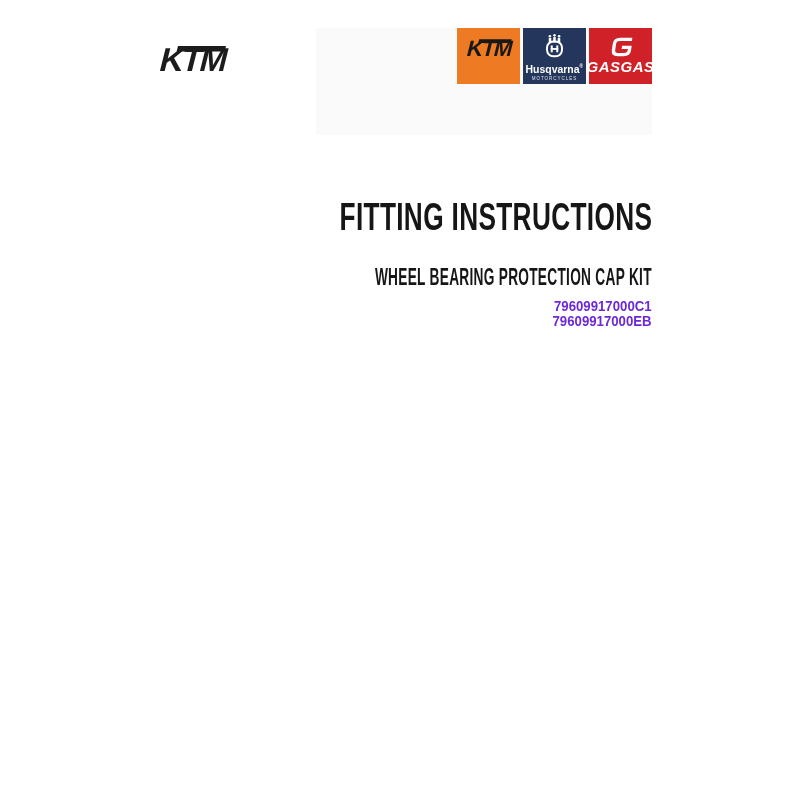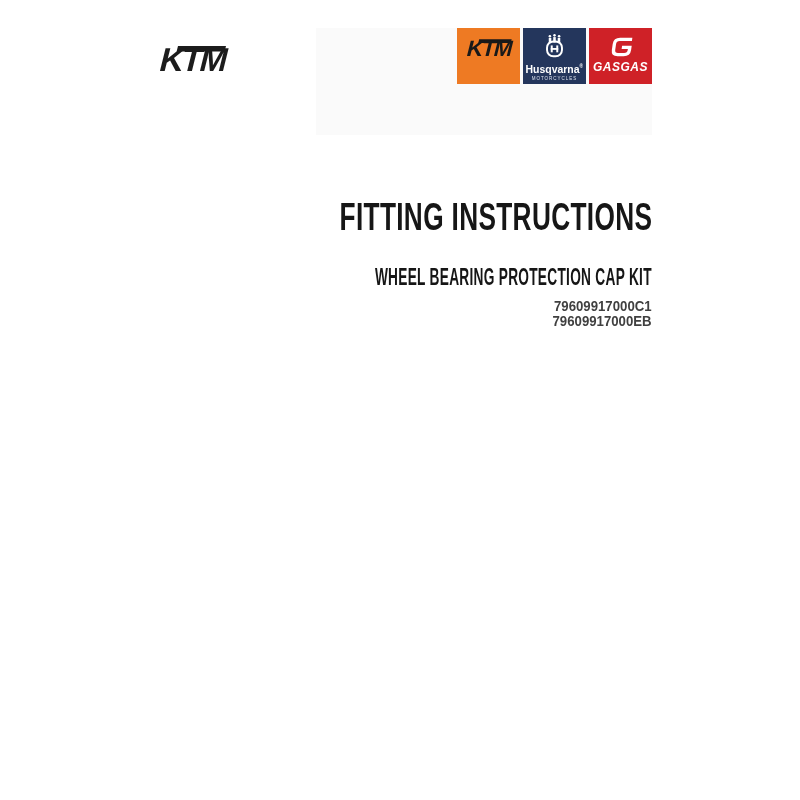--- a/index.html
+++ b/index.html
@@ -24,26 +24,26 @@
 
   .crown{margin-top:5px;width:23px;height:26px;overflow:visible}
   .crown .f{fill:#ffffff}
   .crown .o{fill:none;stroke:#ffffff;stroke-width:3.4}
   .husq-name{color:#ffffff;font-size:11px;font-weight:700;line-height:11px;margin-top:2px;white-space:nowrap;transform:scaleX(.95)}
   .husq-name .tm{font-size:5px;vertical-align:super}
   .husq-sub{color:#dfe4ee;font-size:4.5px;letter-spacing:1px;line-height:5px;margin-top:1px;white-space:nowrap}
 
   .gmark{margin-top:8px;width:30px;height:22px;overflow:visible}
   .gmark path{fill:none;stroke:#ffffff;stroke-width:5.5;stroke-linejoin:miter}
-  .gg-name{color:#ffffff;font-size:12px;line-height:12px;font-weight:700;font-style:italic;letter-spacing:.5px;margin-top:3px;white-space:nowrap}
+  .gg-name{color:#ffffff;font-size:15px;line-height:12px;font-weight:700;font-style:italic;letter-spacing:.5px;margin-top:3px;white-space:nowrap}
 
   
   .title{position:absolute;top:198px;right:148px;margin:0;font-size:38px;line-height:38px;font-weight:700;color:#161616;white-space:nowrap;letter-spacing:.5px;transform:scaleX(.69);transform-origin:100% 50%}
   .subtitle{position:absolute;top:265px;right:148px;margin:0;font-size:24px;line-height:24px;font-weight:700;color:#161616;white-space:nowrap;letter-spacing:.5px;transform:scaleX(.57);transform-origin:100% 50%}
-  .parts{position:absolute;top:299px;right:148px;text-align:right;color:#404040}
+  .parts{position:absolute;top:299px;right:148px;text-align:right;color:#6d28d9}
   .part{font-size:15px;line-height:14.5px;font-weight:700;white-space:nowrap;transform:scaleX(.88);transform-origin:100% 50%}
 </style>
 </head>
 <body>
 
 <div class="page">
 
   <svg class="ktm-mark ktm-main" viewBox="0 0 68 26" aria-hidden="true">
     <g transform="translate(7,0) skewX(-14)">
       <rect x="14" y="0" width="48" height="5.5"></rect>

